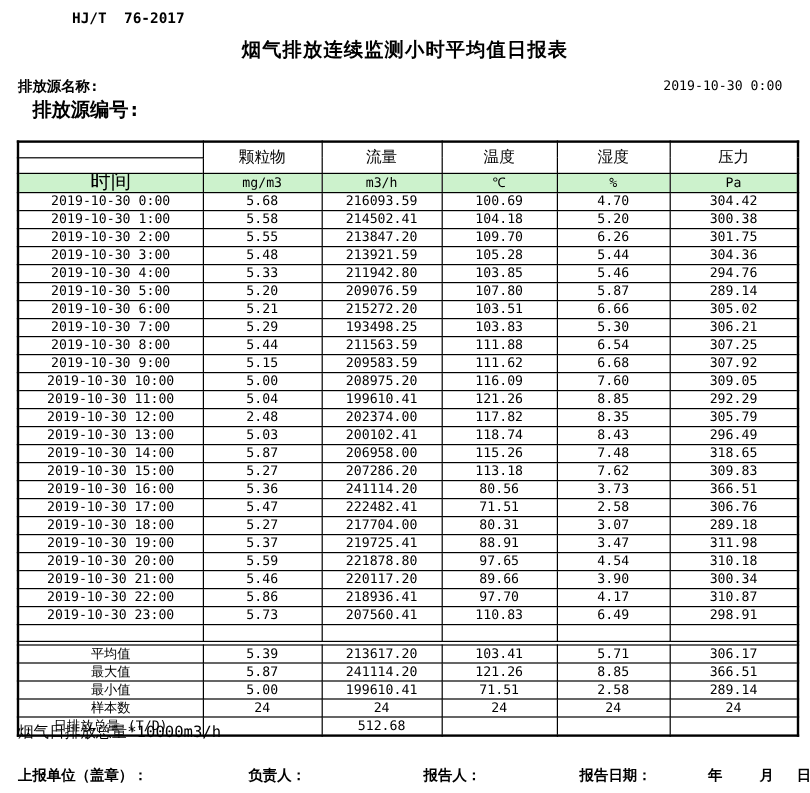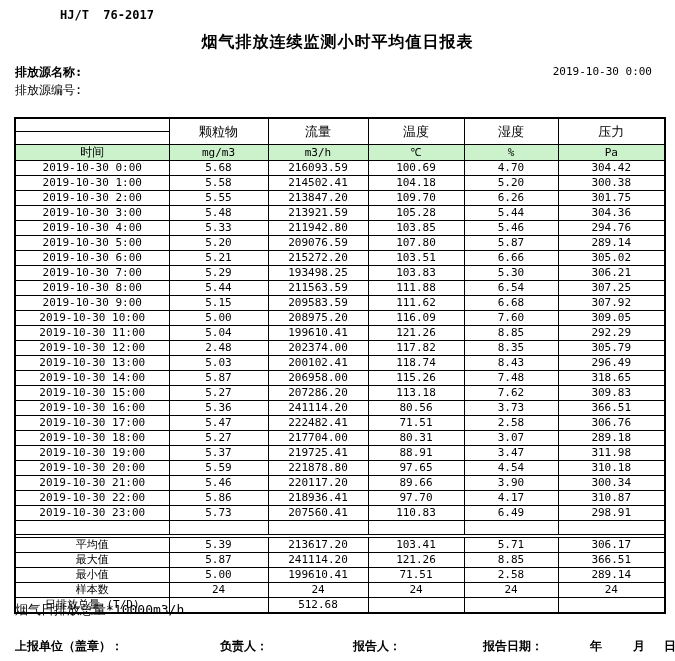--- a/index.html
+++ b/index.html
@@ -14,21 +14,21 @@
   .standard {
     position: absolute; left: 25px; top: 8px;
     font-size: 12px; font-weight: bold; white-space: pre; margin-left: 35px;
   }
   .title {
     position: absolute; left: 0; top: 32px; width: 100%;
     text-align: center; font-size: 16px; font-weight: bold;
     letter-spacing: 1px;
   }
   .src-name { position: absolute; left: 15px; top: 64px; font-size: 12px; font-weight: bold; }
-  .src-code { position: absolute; left: 15px; top: 82px; font-size: 12px; font-weight: normal; }
+  .src-code { position: absolute; left: 27px; top: 82px; font-size: 16px; font-weight: bold; }
   .report-date { position: absolute; right: 23px; top: 65px; font-size: 11px; }
 
   table.report {
     position: absolute; left: 14px; top: 117px;
     width: 650px;
     border-collapse: collapse; table-layout: fixed;
     border: 2px solid #000000;
   }
   table.report td, table.report th {
     border: 1px solid #000000;
@@ -37,30 +37,30 @@
     font-weight: normal;
     text-align: center;
     height: 14px;
     line-height: 14px;
     white-space: nowrap;
     overflow: hidden;
   }
   tr.hband td, tr.hband th { height: 13px; line-height: 13px; }
   tr.hband th { font-size: 13px; height: 13px; }
   tr.unit-row th { background: #ccf2cc; height: 15px; line-height: 15px; }
-  tr.unit-row th.time-h { font-size: 12px; }
+  tr.unit-row th.time-h { font-size: 17px; }
   tbody tr td { height: 14px; }
   tr.blank-row td { height: 14px; }
   tr.spacer-row td { border: none; height: 3px; line-height: 0; font-size: 0; }
   td.cjk-label { font-size: 12px; }
 
   .note { position: absolute; left: 15px; top: 601px; font-size: 13px; font-weight: normal; }
   .sig { position: absolute; top: 638px; font-size: 12px; font-weight: bold; white-space: nowrap; }
   .sig.unit { left: 15px; }
-  .sig.responsible { left: 220px; }
+  .sig.responsible { left: 207px; }
   .sig.reporter { left: 353px; }
   .sig.rdate { left: 483px; }
   .sig.y { left: 590px; }
   .sig.m { left: 633px; }
   .sig.d { left: 664px; }
 </style>
 </head>
 <body>
 
 <div class="standard">HJ/T  76-2017</div>

